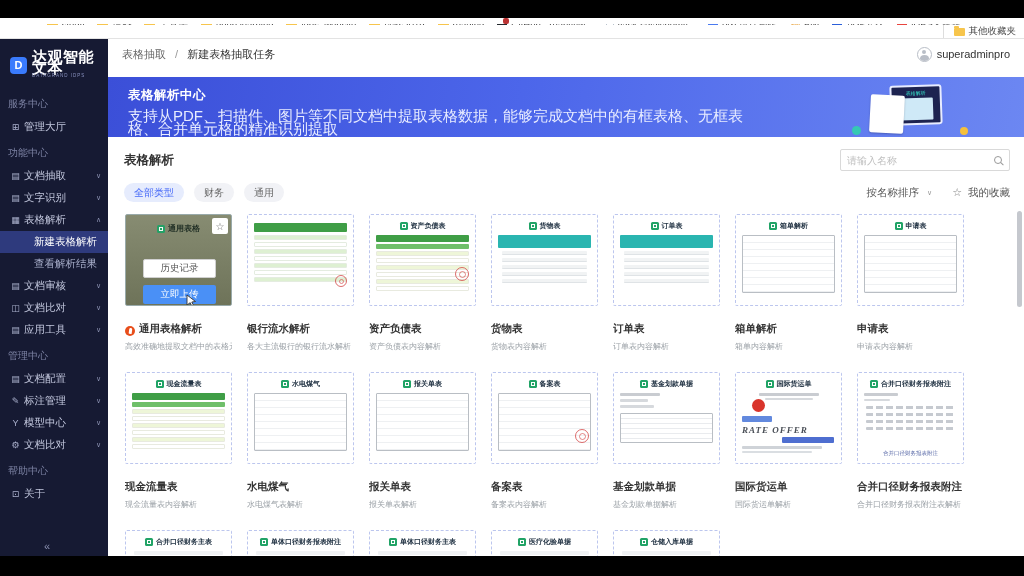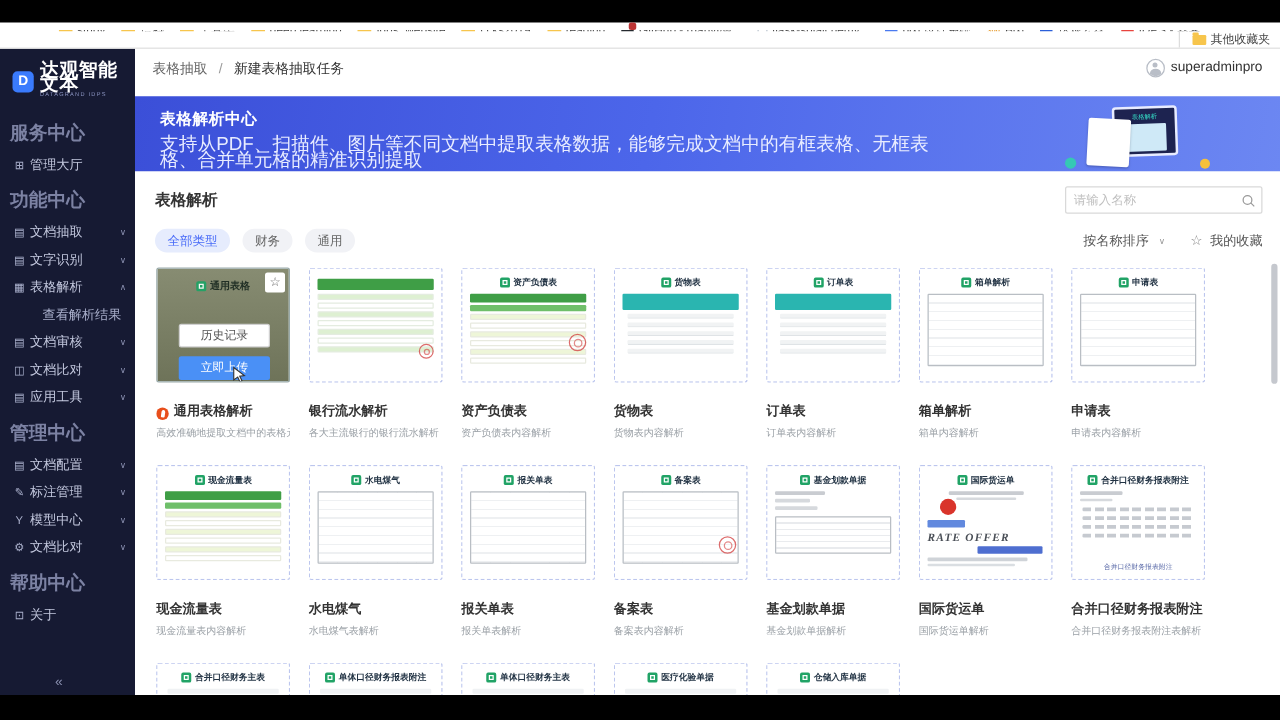--- a/index.html
+++ b/index.html
@@ -30,21 +30,21 @@
     display:flex; overflow:hidden; }
 
   
   .sidebar { width:108px; height:100%; background:#161a33; flex:none; position:relative;
     color:#c3c8de; }
   .logo { display:flex; align-items:center; gap:5px; padding:12px 6px 10px 10px; }
   .logo-d { width:17px; height:17px; border-radius:4px; background:#3a7bfd; color:#fff;
     font-weight:bold; font-size:11px; display:flex; align-items:center; justify-content:center; flex:none; }
   .logo-t1 { font-size:15px; font-weight:bold; color:#fff; letter-spacing:.5px; line-height:11px; }
   .logo-t2 { font-size:4.5px; color:#8a93c0; letter-spacing:1px; line-height:6px; }
-  .sb-group-label { font-size:15px; color:#7c82a3; padding:8px 0 5px 8px;font-weight:bold; }
+  .sb-group-label { font-size:10px; color:#7c82a3; padding:8px 0 5px 8px; }
   .sb-item { height:22px; display:flex; align-items:center; font-size:10.5px; color:#c3c8de;
     padding-left:24px; position:relative; cursor:pointer; }
   .sb-item .sb-ico { position:absolute; left:10px; width:11px; text-align:center; font-size:9px; color:#aab0cc; }
   .sb-item .sb-chev { position:absolute; right:7px; font-size:7px; color:#8a90b0; }
   .sb-sub { height:22px; display:flex; align-items:center; font-size:10.5px; color:#aab0cc;
     padding-left:34px; cursor:pointer; }
   .sb-sub.active { background:#2e3a7d; color:#fff; }
   .sb-collapse { position:absolute; bottom:4px; left:44px; color:#8a90b0; font-size:11px; cursor:pointer; }
 
   
@@ -72,21 +72,21 @@
   .illus .screen .sc-tbl { margin:2px auto 0; width:34px; height:22px;
     background:linear-gradient(#bfe9ff 0 0) , #163; background:#cfe9f7;
     border-radius:1px; }
   .illus .sheet { position:absolute; left:0; top:10px; width:34px; height:38px; background:#fff;
     border-radius:2px; transform:rotate(3deg); box-shadow:0 1px 2px rgba(0,0,30,.25); }
   .illus .dot-a { position:absolute; left:-18px; bottom:0px; width:9px; height:9px; border-radius:50%; background:#35c8b4; }
   .illus .dot-b { position:absolute; right:-26px; bottom:0px; width:8px; height:8px; border-radius:50%; background:#f5c03c; }
 
   .toolbar { display:flex; align-items:center; padding:12px 14px 0 16px; }
   .section-title { font-size:12.5px; font-weight:bold; color:#333; }
-  .search { margin-left:auto; width:158px; height:22px; border:1px solid #d9d9d9; border-radius:2px;
+  .search { margin-left:auto; width:170px; height:22px; border:1px solid #d9d9d9; border-radius:2px;
     display:flex; align-items:center; padding:0 6px; gap:4px; background:#fff; }
   .search input { flex:1; border:none; outline:none; font-size:10px; color:#333; min-width:0;
     font-family:inherit; }
   .search input::placeholder { color:#bfbfbf; }
   .mag { width:9px; height:9px; position:relative; flex:none; }
   .mag::before { content:""; position:absolute; top:0; left:0; width:6px; height:6px;
     border:1.2px solid #9a9a9a; border-radius:50%; }
   .mag::after { content:""; position:absolute; bottom:0; right:0; width:3.5px; height:1.2px;
     background:#9a9a9a; transform:rotate(45deg); }
 
@@ -234,20 +234,21 @@
           <div class="sb-item">
             <span class="sb-ico">▤</span>
             <span>文字识别</span>
             <span class="sb-chev">∨</span>
           </div>
           <div class="sb-item">
             <span class="sb-ico">▦</span>
             <span>表格解析</span>
             <span class="sb-chev">∧</span>
           </div>
+          <div class="sb-sub active">新建表格解析</div>
           <div class="sb-sub">查看解析结果</div>
           <div class="sb-item">
             <span class="sb-ico">▤</span>
             <span>文档审核</span>
             <span class="sb-chev">∨</span>
           </div>
           <div class="sb-item">
             <span class="sb-ico">◫</span>
             <span>文档比对</span>
             <span class="sb-chev">∨</span>

